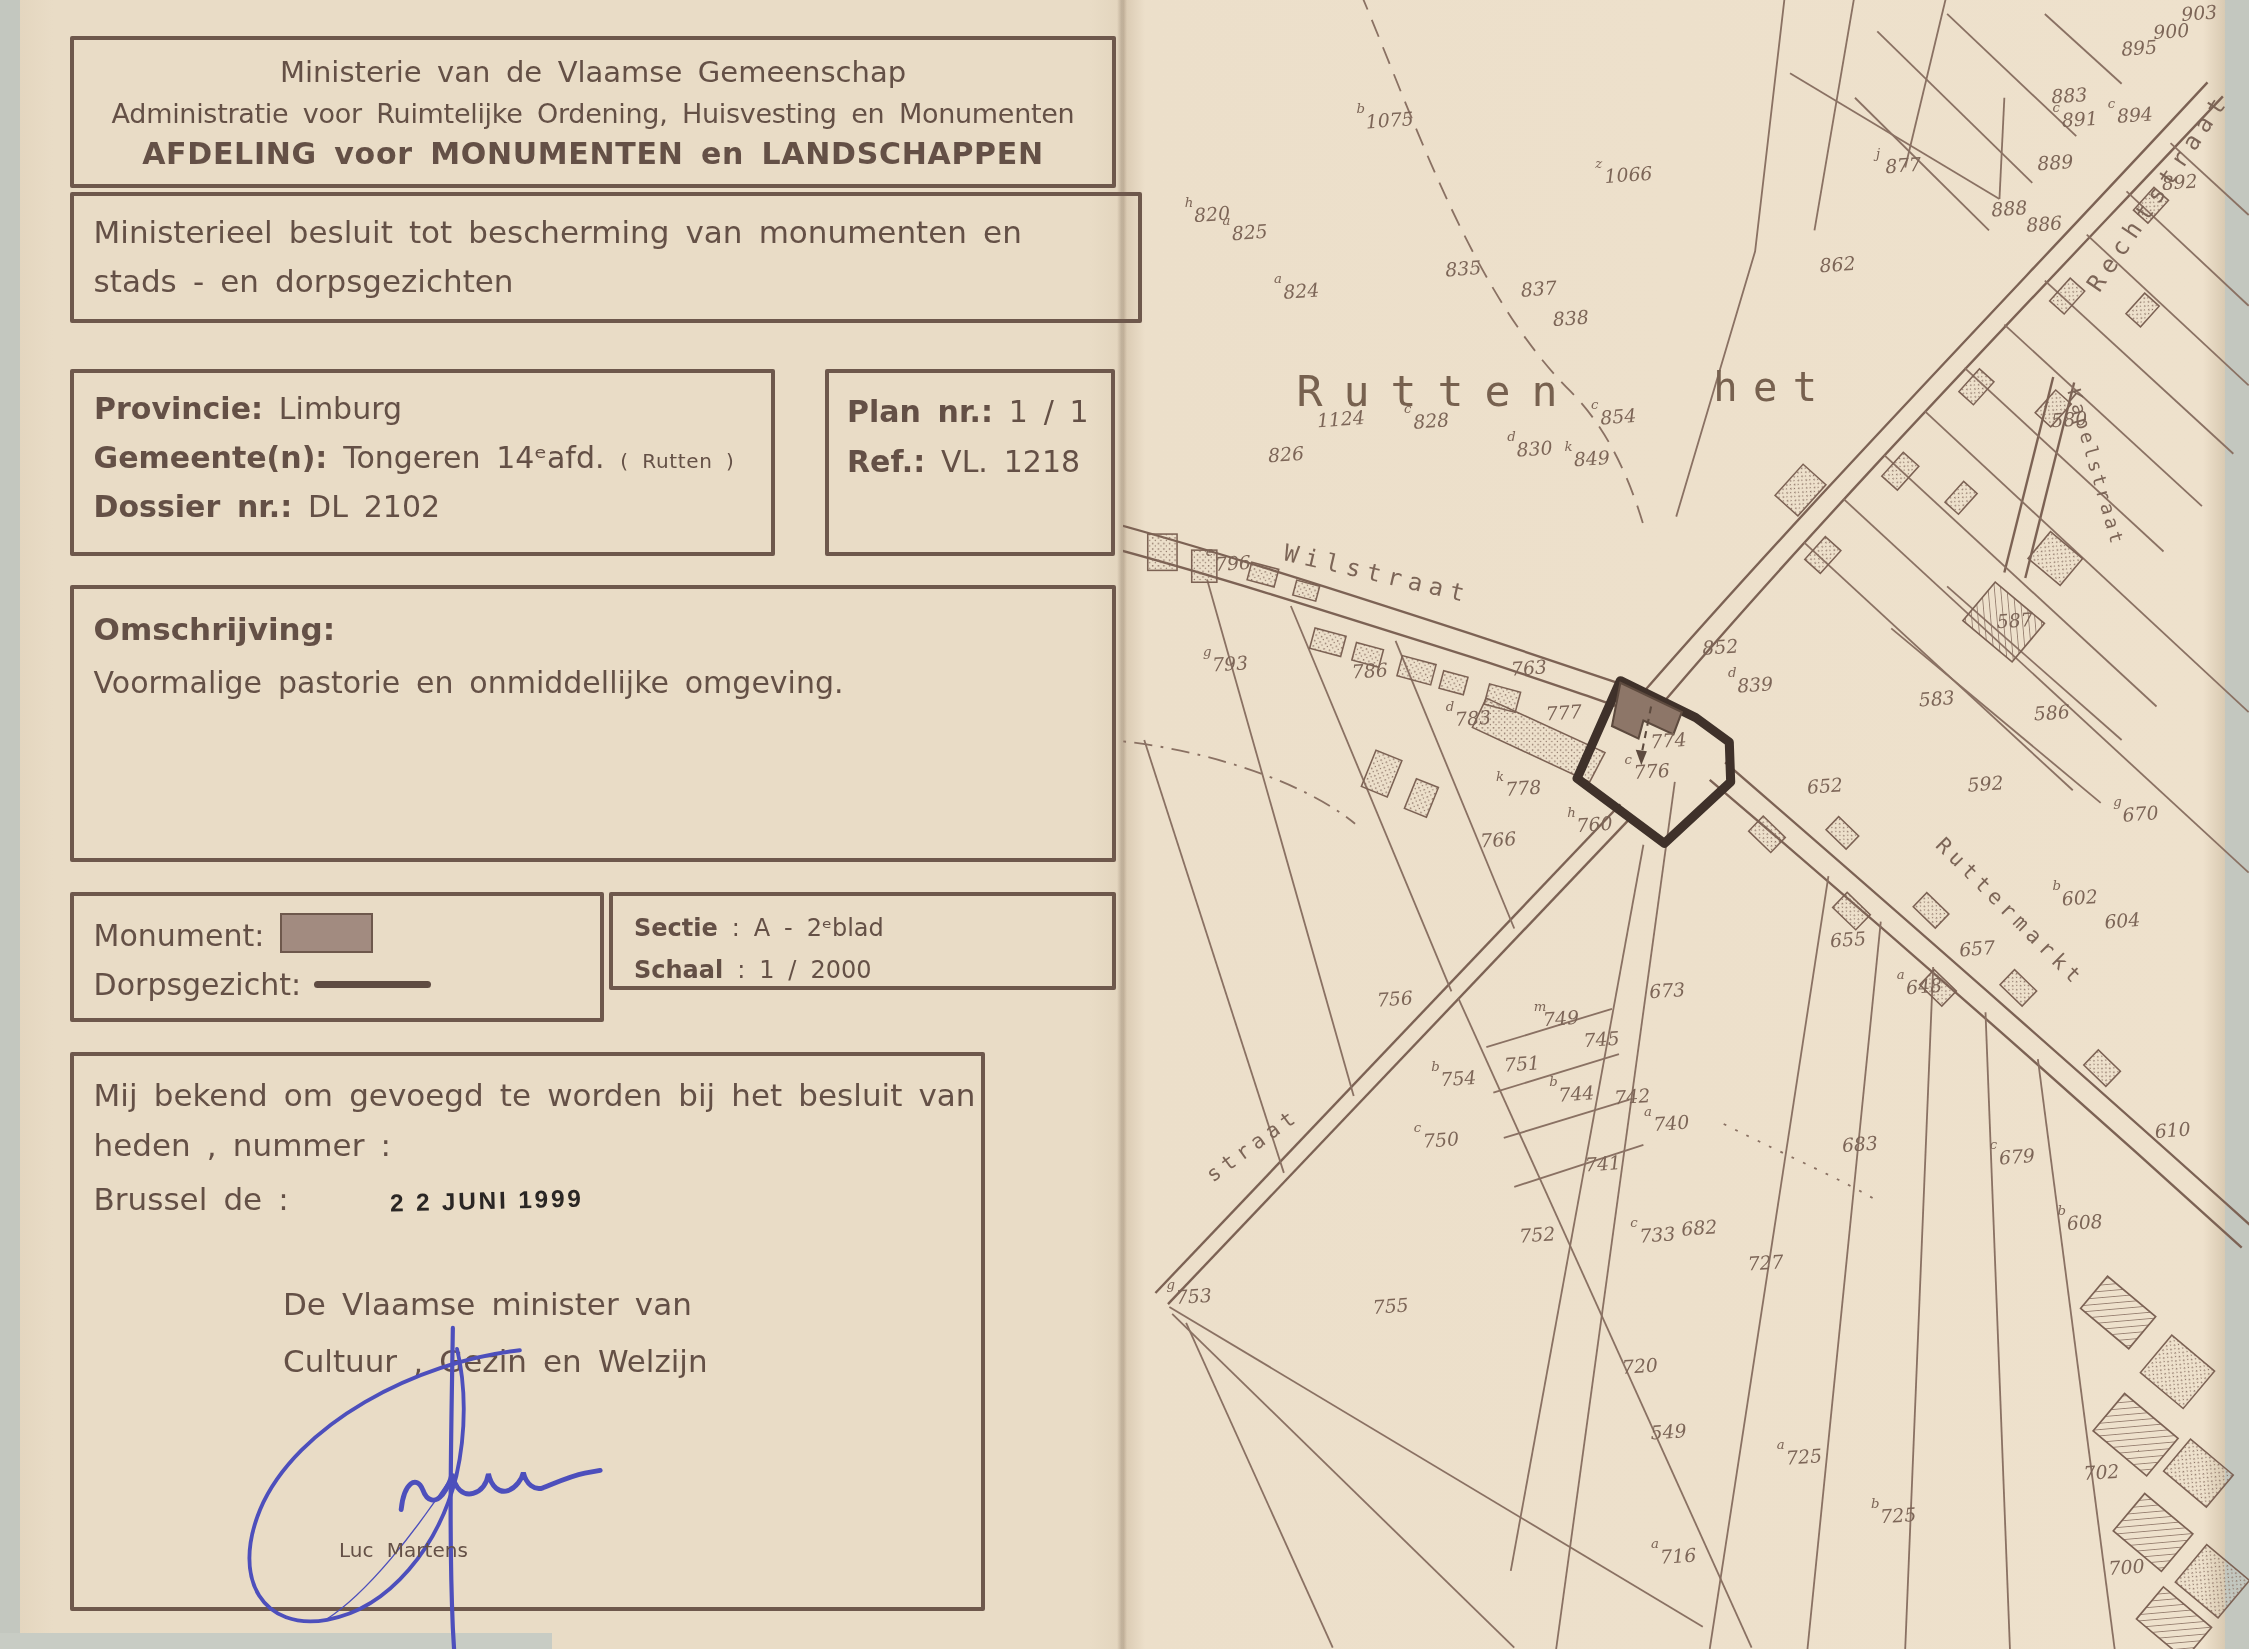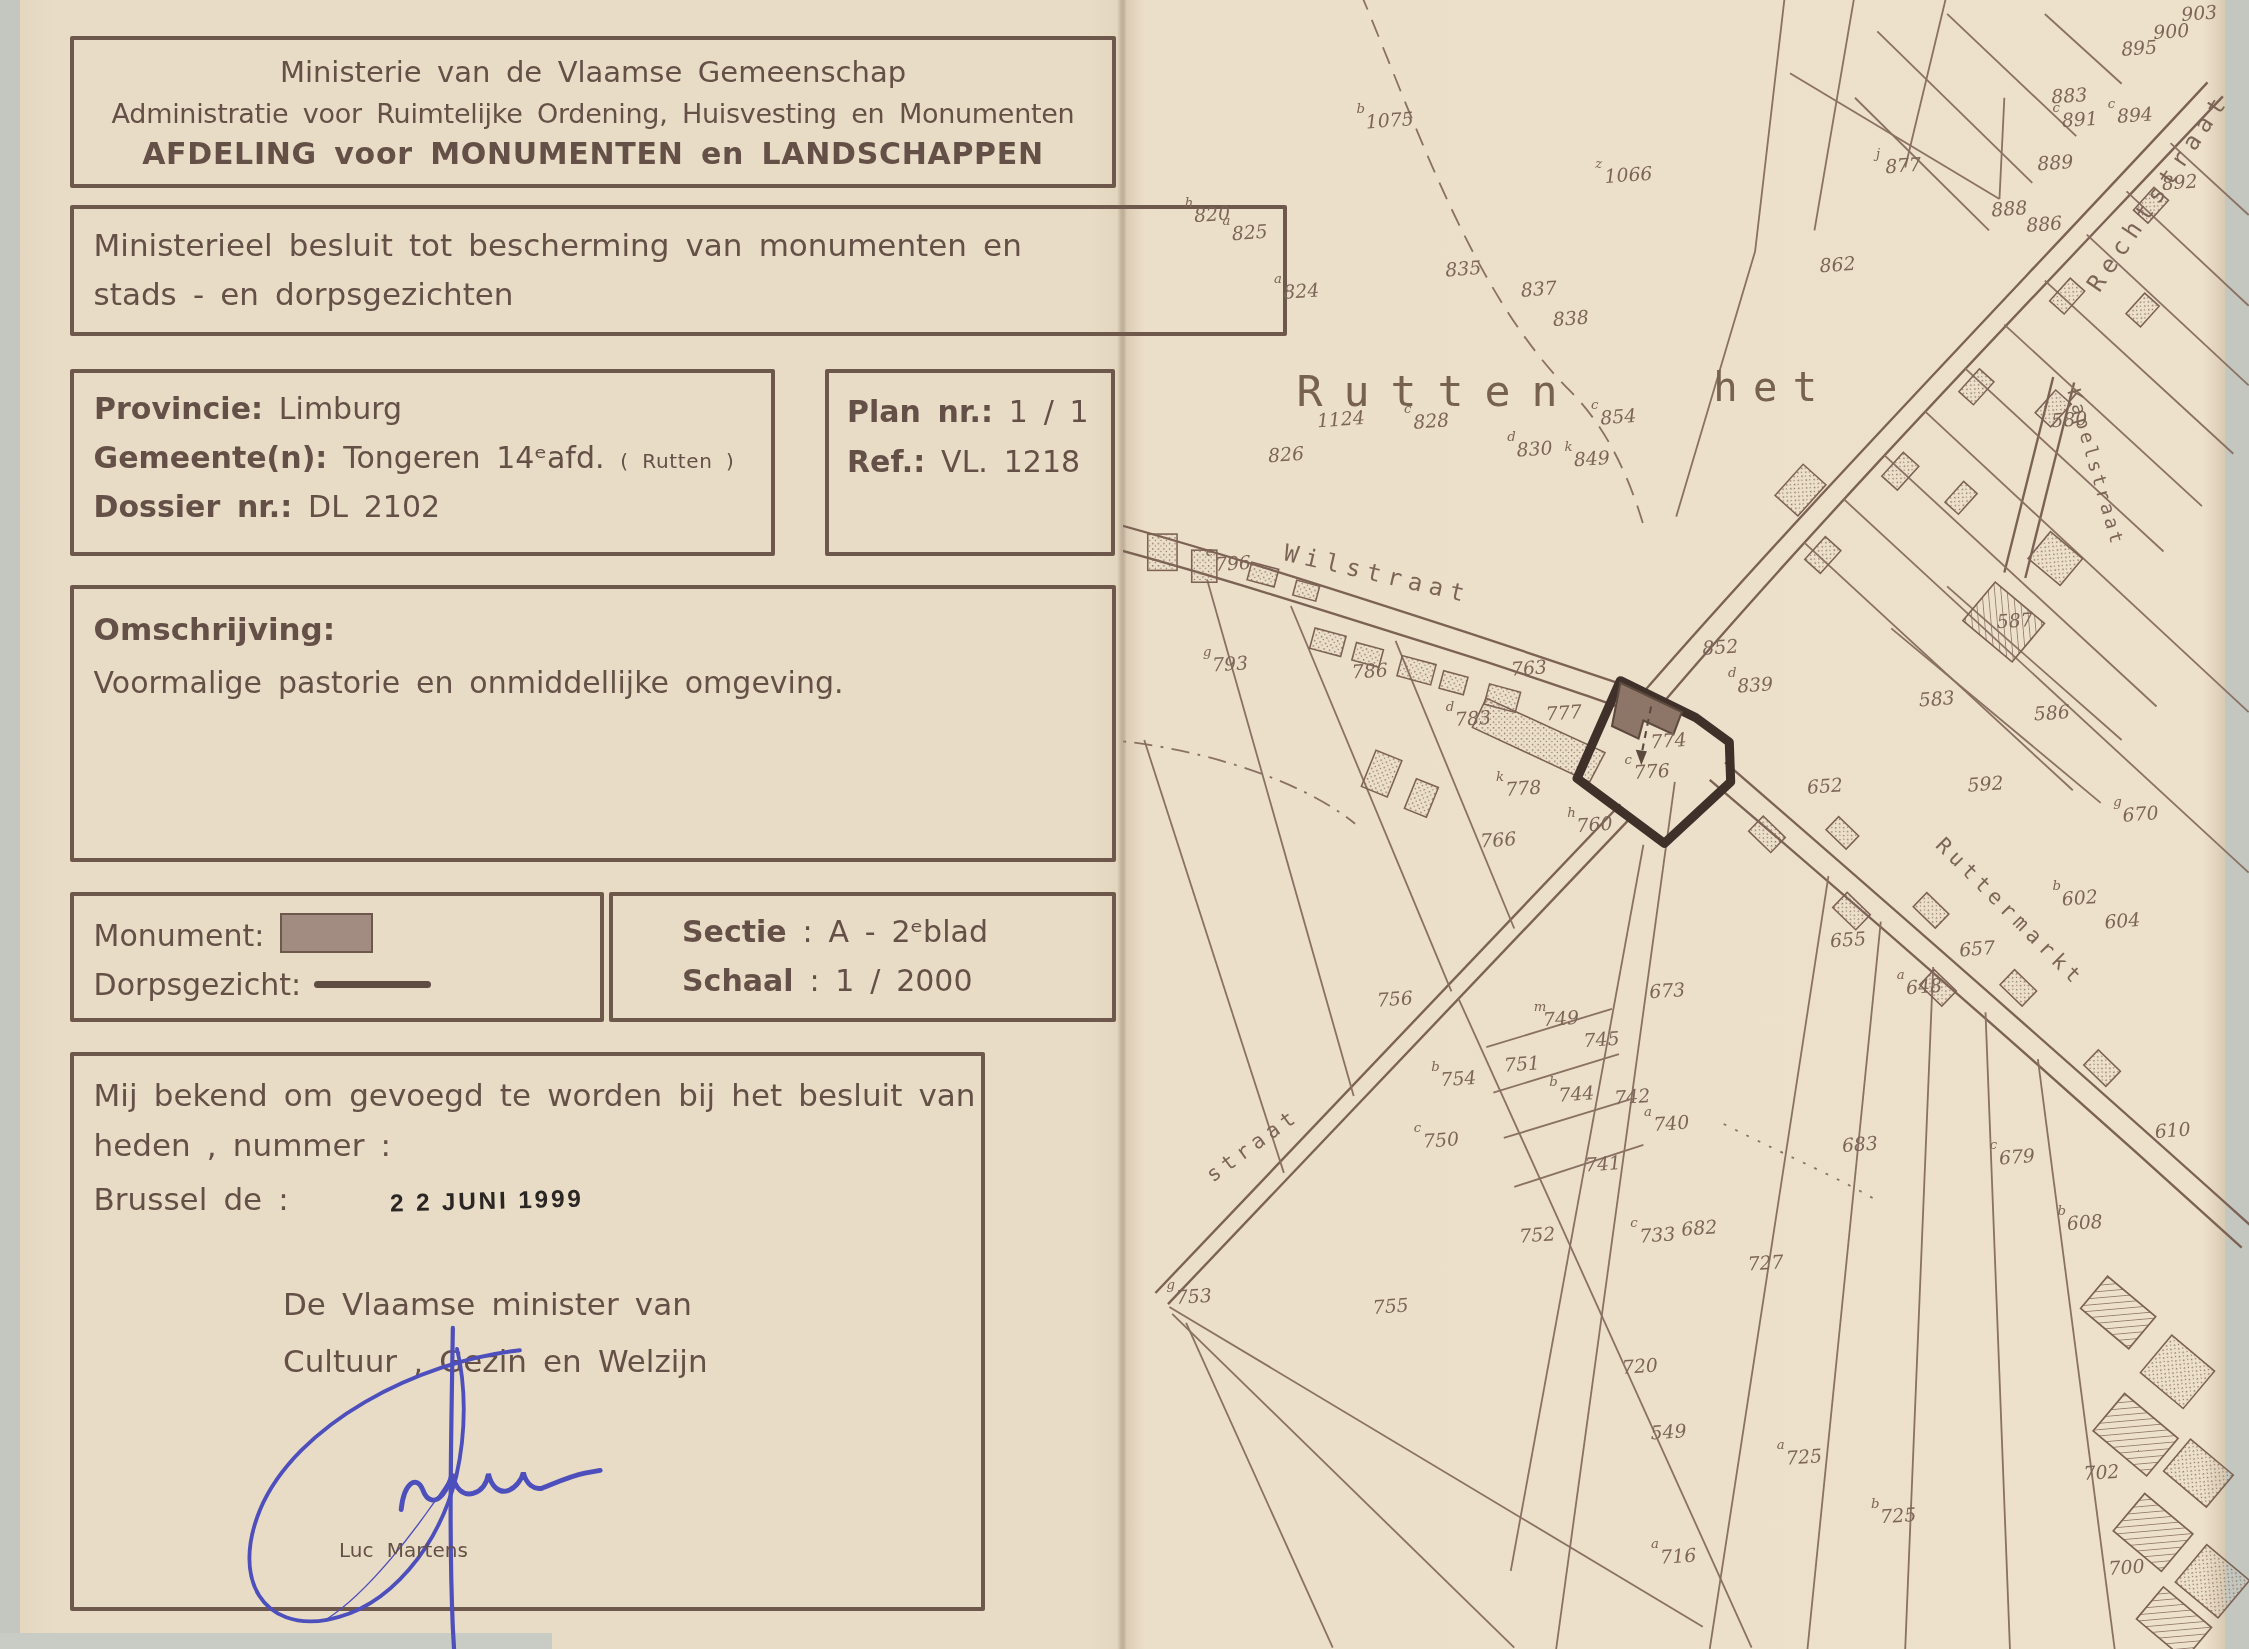--- a/index.html
+++ b/index.html
@@ -18,21 +18,21 @@
   .box{position:absolute;border:4.9px solid #6e584c;border-radius:2px;color:#645046;box-sizing:border-box;}
   .lbl{font-weight:bold;}
   .val{font-weight:normal;}
   .line{white-space:nowrap;word-spacing:6.3px;}
 
   #box-header{left:70px;top:36px;width:1046px;height:152px;text-align:center;}
   #box-header .h1{font-size:29px;margin-top:15.4px;}
   #box-header .h2{font-size:27px;margin-top:8.4px;letter-spacing:-0.3px;}
   #box-header .h3{font-size:30px;font-weight:bold;margin-top:7px;letter-spacing:0.7px;}
 
-  #box-decree{left:70px;top:205px;width:1217px;height:131px;font-size:31px;}
+  #box-decree{left:70px;top:192px;width:1072px;height:131px;font-size:31px;}
   #box-decree .d1{margin:18px 0 0 19.6px;}
   #box-decree .d2{margin:12.6px 0 0 19.6px;}
 
   #box-prov{left:70px;top:369px;width:705px;height:187px;font-size:30px;}
   #box-prov .row{margin:14px 0 0 19.6px;}
   #box-prov .row:first-child{margin-top:18px;margin-left:20px;}
   .suffix{font-size:20px;letter-spacing:0.7px;}
 
   #box-plan{left:825px;top:369px;width:290px;height:187px;font-size:30px;}
   #box-plan .row{margin:15.4px 0 0 18px;}
@@ -41,21 +41,21 @@
   #box-omsch{left:70px;top:585px;width:1046px;height:277px;font-size:30px;}
   #box-omsch .o1{margin:22.3px 0 0 19.6px;font-weight:bold;font-size:31px;}
   #box-omsch .o2{margin:18px 0 0 19.6px;}
 
   #box-legend{left:70px;top:892px;width:534px;height:130px;font-size:30px;}
   #box-legend .m-row{margin:17px 0 0 19.6px;display:flex;align-items:flex-end;}
   #box-legend .d-row{margin:14px 0 0 19.6px;display:flex;align-items:center;}
   .swatch{display:inline-block;width:89px;height:36px;border:2.8px solid #6e584c;margin-left:15.4px;}
   .dg-line{display:inline-block;width:117px;height:7.7px;border-radius:3.5px;background:#5f4c42;margin-left:12.6px;}
 
-  #box-sectie{left:609px;top:892px;width:507px;height:130px;font-size:30px;padding-left:48px;}
+  #box-sectie{left:609px;top:892px;width:507px;height:98px;font-size:24px;}
   #box-sectie .row{margin:14px 0 0 21px;}
   #box-sectie .row:first-child{margin-top:18px;}
 
   #box-note{left:70px;top:1052px;width:915px;height:559px;font-size:31px;}
   #box-note .n1{margin:21px 0 0 19.6px;}
   #box-note .n2{margin:14px 0 0 19.6px;}
   #box-note .n3{margin:18px 0 0 19.6px;}
   .stamp{position:absolute;left:316px;top:131px;font-family:"Liberation Sans",sans-serif;
     font-weight:bold;font-size:24.4px;letter-spacing:2.8px;color:#2a2624;transform:rotate(-1.5deg);}
   .minister{position:absolute;left:209px;top:230px;font-size:31px;word-spacing:6.3px;}

